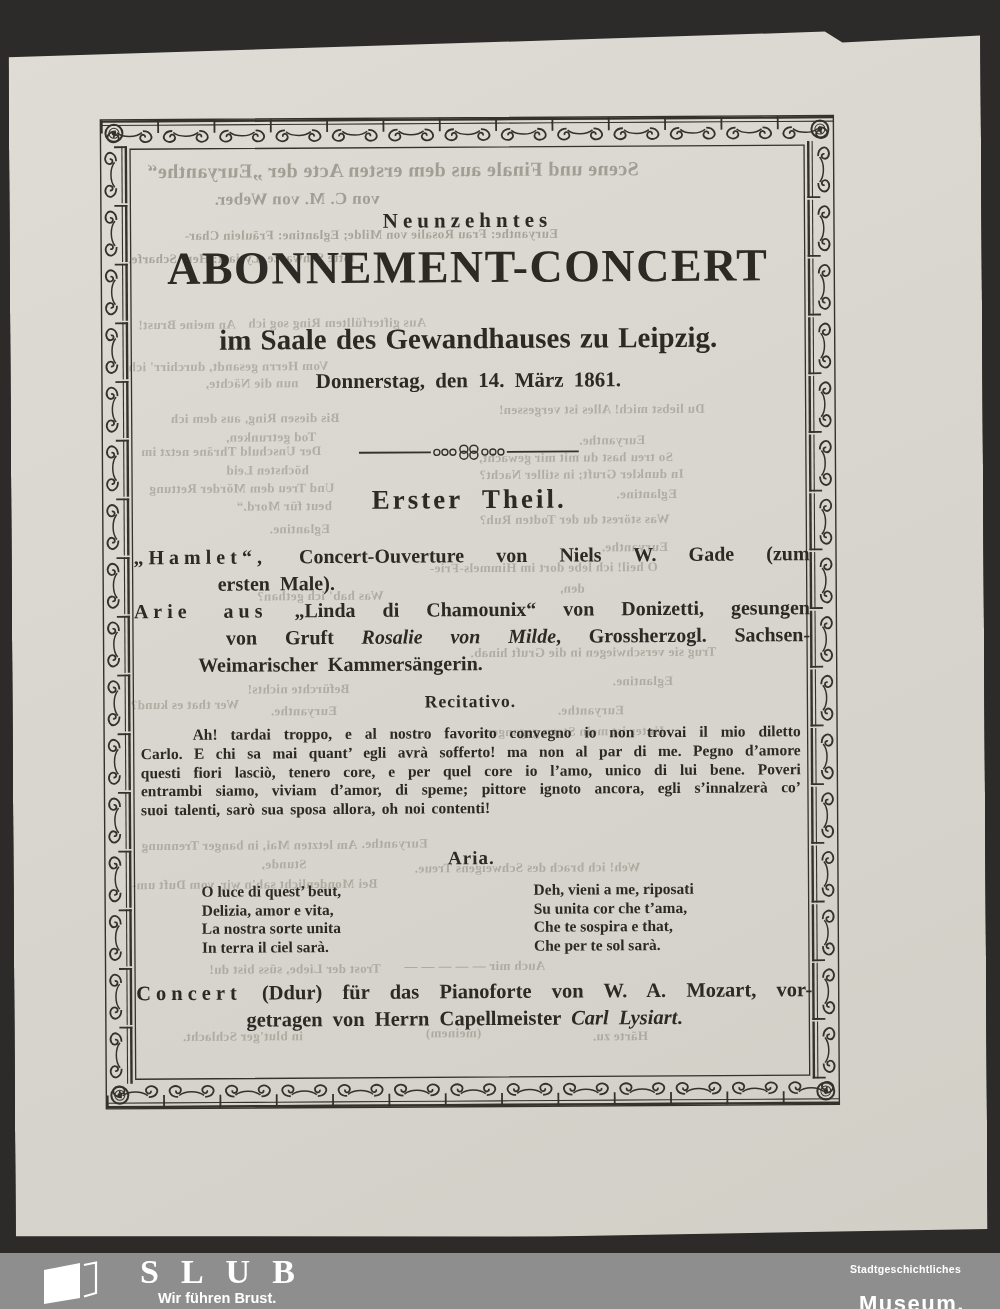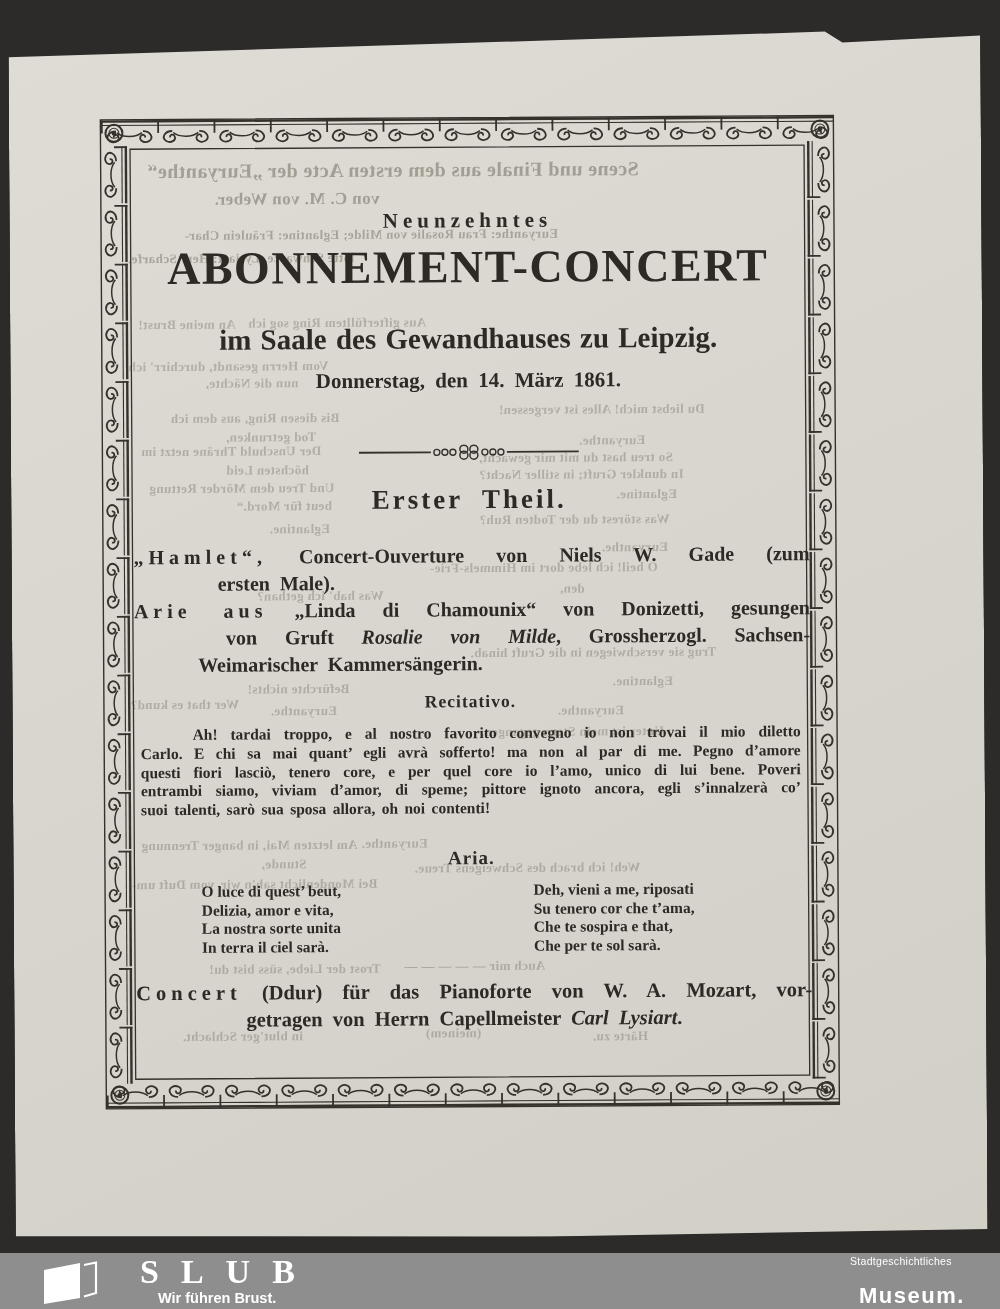--- a/index.html
+++ b/index.html
@@ -44,21 +44,21 @@
   .verses{position:absolute;top:763px;font-size:15.5px;font-weight:bold;line-height:18.6px;}
   .verses.left{left:96px;} .verses.right{left:428px;}
   
   .footer-bar{position:absolute;left:0;top:1253px;width:1000px;height:56px;background:#8e8e8e;
               font-family:"Liberation Sans","DejaVu Sans",sans-serif;color:#fff;}
   .slub-icon{position:absolute;left:40px;top:7px;}
   .slub-name{position:absolute;left:140px;top:0px;font-size:34px;font-weight:bold;
              letter-spacing:22px;font-family:"Liberation Serif","DejaVu Serif",serif;}
   .slub-tagline{position:absolute;left:158px;top:37px;font-size:14.5px;font-weight:bold;}
   .museum{position:absolute;left:845px;top:3px;width:150px;line-height:1;}
-  .museum .m1{font-size:10.5px;font-weight:normal;letter-spacing:.3px;padding-left:5px;}
+  .museum .m1{font-size:10.5px;font-weight:bold;letter-spacing:.3px;padding-left:5px;margin-top:8px;}
   .museum .m2{font-size:22px;font-weight:bold;letter-spacing:1.5px;padding-left:14px;margin-top:18px;}
   .museum .m3{font-size:14px;font-weight:bold;padding-left:34px;margin-top:2px;}
   .museum .m4{font-size:5.5px;margin-top:4px;padding-left:8px;white-space:nowrap;color:#f2f2f2;}
   .museum .check{font-size:8px;margin-right:2px;}
 </style>
 </head>
 <body>
 
 <div class="page">
 
@@ -239,21 +239,21 @@
 
       <div class="c aria-h">Aria.</div>
       <div class="verses left" id="aria-left">
           <div>O luce di quest’ beut,</div>
           <div>Delizia, amor e vita,</div>
           <div>La nostra sorte unita</div>
           <div>In terra il ciel sarà.</div>
         </div>
       <div class="verses right" id="aria-right">
           <div>Deh, vieni a me, riposati</div>
-          <div>Su tenero cor che t’ama,</div>
+          <div>Su unita cor che t’ama,</div>
           <div>Che te sospira e that,</div>
           <div>Che per te sol sarà.</div>
         </div>
 
       <div class="piece p3">
         <div class="l1 jl"><span class="spaced">Concert</span><span> (Ddur) für das Pianoforte von W. A. Mozart, vor-</span></div>
         <div class="l2"><span>getragen von Herrn Capellmeister </span><span class="name-it">Carl Lysiart</span><span>.</span></div>
       </div>
 
     </div>

